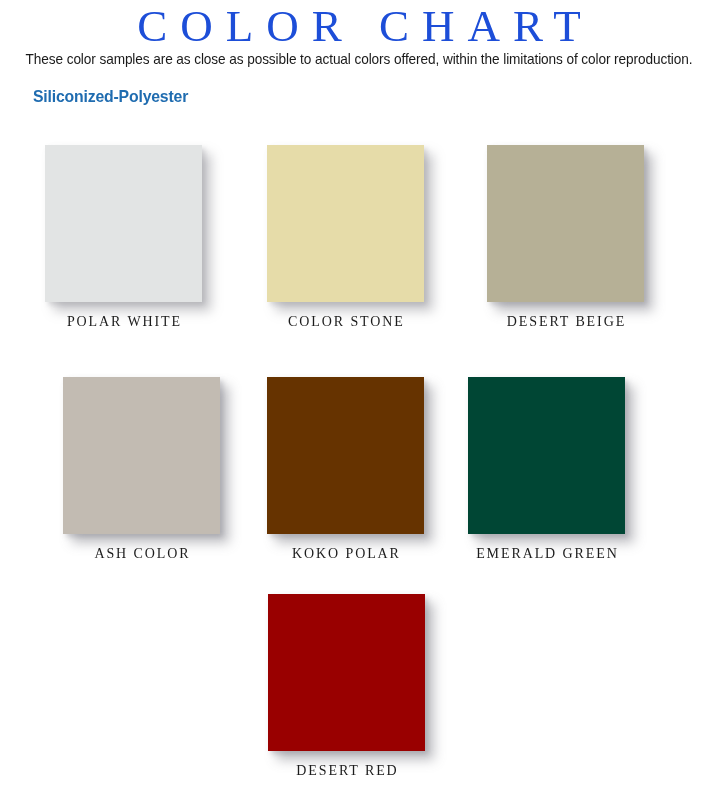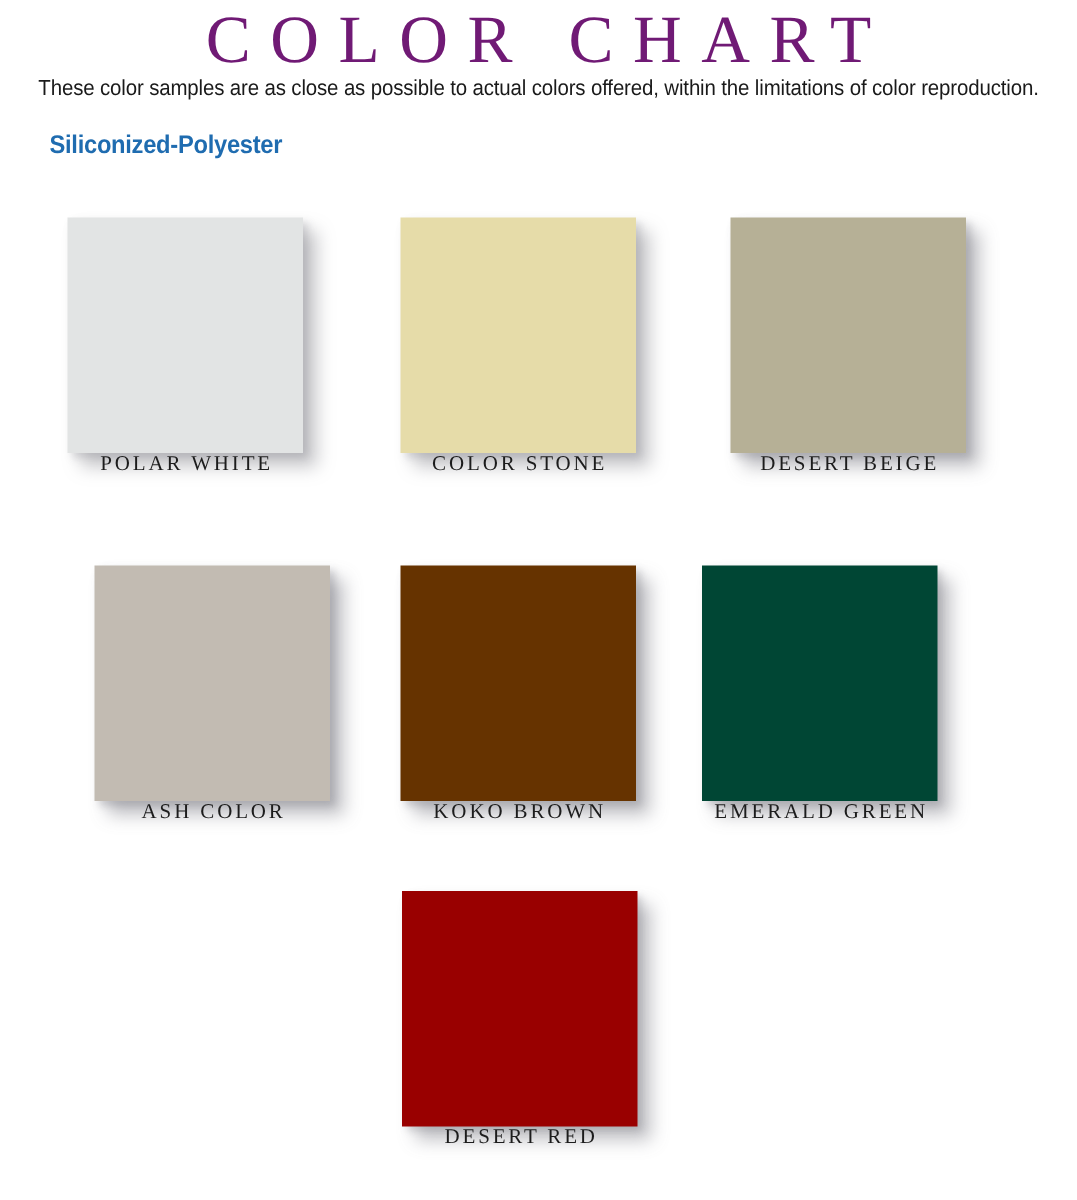--- a/index.html
+++ b/index.html
@@ -23,21 +23,21 @@
     left: 0;
     top: 2px;
     width: 718px;
     text-align: center;
     font-family: "Liberation Serif", "DejaVu Serif", serif;
     font-size: 45px;
     line-height: 48px;
     font-weight: 400;
     letter-spacing: 13px;
     text-indent: 13px;
-    color: #701a75;
+    color: #1d4ed8;
     white-space: nowrap;
   }
 
   #subtitle {
     position: absolute;
     left: 0;
     top: 50px;
     width: 718px;
     text-align: center;
     font-family: "Liberation Sans Narrow", "Liberation Sans", "DejaVu Sans", sans-serif;
@@ -82,21 +82,21 @@
   }
 
   .swatch-chip.pale {
     box-shadow:
       9px 9px 11px rgba(120, 120, 128, 0.40),
       3px 3px 5px rgba(130, 130, 138, 0.26);
   }
 
   .swatch-label {
     position: absolute;
-    top: 156px;
+    top: 168px;
     left: -42px;
     width: 241px;
     text-align: center;
     font-family: "Liberation Serif", "DejaVu Serif", serif;
     font-size: 14px;
     line-height: 17px;
     letter-spacing: 1.9px;
     text-indent: 1.9px;
     color: #1c1c1c;
     white-space: nowrap;
@@ -126,21 +126,21 @@
   <div class="swatch-label">DESERT BEIGE</div>
 </div>
 
 <div class="swatch-cell" style="left:63px; top:377px;">
   <div class="swatch-chip" style="background-color: rgb(194, 187, 178);"></div>
   <div class="swatch-label">ASH COLOR</div>
 </div>
 
 <div class="swatch-cell" style="left:267px; top:377px;">
   <div class="swatch-chip" style="background-color: rgb(102, 51, 0);"></div>
-  <div class="swatch-label">KOKO BROWN</div>
+  <div class="swatch-label">KOKO POLAR</div>
 </div>
 
 <div class="swatch-cell" style="left:468px; top:377px;">
   <div class="swatch-chip" style="background-color: rgb(0, 70, 52);"></div>
   <div class="swatch-label">EMERALD GREEN</div>
 </div>
 
 <div class="swatch-cell" style="left:268px; top:594px;">
   <div class="swatch-chip" style="background-color: rgb(153, 0, 0);"></div>
   <div class="swatch-label">DESERT RED</div>

